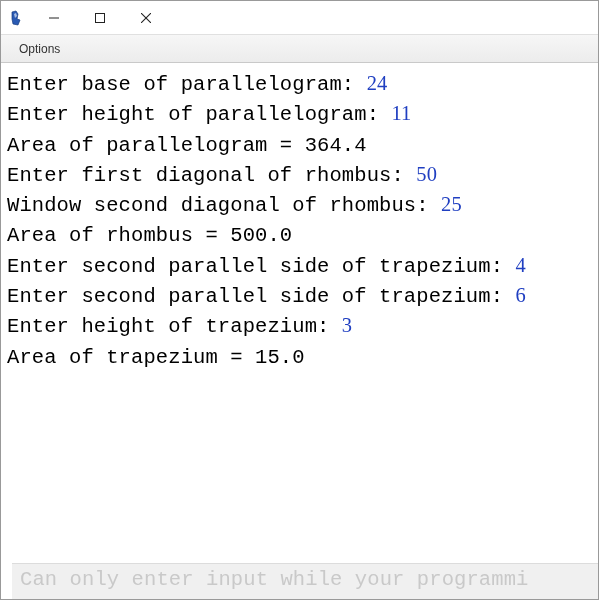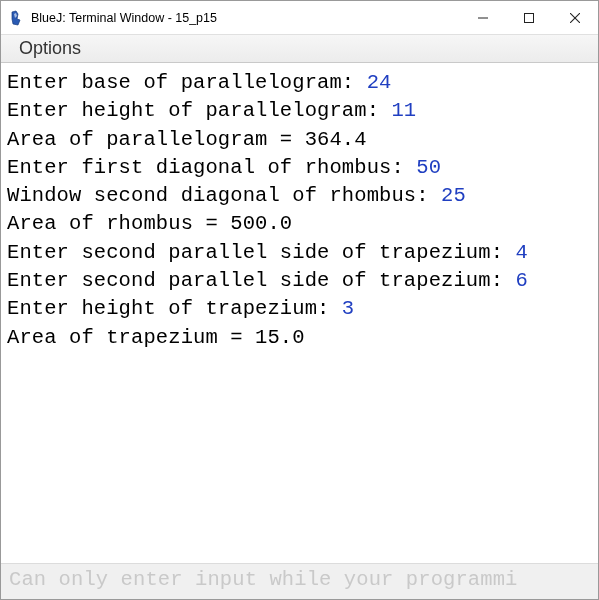--- a/index.html
+++ b/index.html
@@ -48,42 +48,42 @@
     color: #222;
   }
   .winbtn svg { display: block; }
   .menubar {
     height: 28px;
     background: linear-gradient(#f6f6f6, #ececec);
     border-bottom: 1px solid #c9c9c9;
     display: flex;
     align-items: center;
     padding: 0 10px;
-    font-size: 18px;
+    font-size: 12px;
     color: #333;
   }
   .menuitem {
     padding: 2px 8px;
   }
   .terminal {
     padding: 6px 6px 0 6px;
     font-family: "Consolas", "Courier New", monospace;
     font-size: 20.5px;
     line-height: 1.38;
     color: #000;
     letter-spacing: 0.1px;
     white-space: pre;
     overflow: hidden;
     height: calc(100% - 34px - 28px - 38px);
   }
-  .input-val { color: #203fc1; }
+  .input-val { color: #203fc1; font-family: Liberation Serif, serif; }
   .statusbar {
     position: absolute;
     bottom: 1px;
-    left: 1px;
+    left: 12px;
     right: 1px;
     height: 36px;
     background: #f0f0f0;
     border-top: 1px solid #dcdcdc;
     font-family: "Consolas", "Courier New", monospace;
     font-size: 20.5px;
     color: #c9c9c9;
     padding: 4px 6px 0 8px;
     white-space: nowrap;
     overflow: hidden;
@@ -93,21 +93,20 @@
 </head>
 <body>
 
 <div class="titlebar">
   <span class="icon">
     <svg width="16" height="16" viewBox="0 0 16 16">
       <path d="M3 2 L7 1 L9 4 L8 9 L11 10 L9 15 L4 14 L3 9 Z" fill="#2a5ab3" stroke="#163b80" stroke-width="0.7"></path>
       <path d="M5 4 L7 3 L8 6 L6 8 Z" fill="#fff" opacity="0.6"></path>
     </svg>
   </span>
-  <span class="title">BlueJ: Terminal Window - 15_p15</span>
   <div class="winbtns">
     <div class="winbtn">
       <svg width="10" height="10">
           <line x1="0" y1="5" x2="10" y2="5" stroke="#222" stroke-width="1"></line>
         </svg>
     </div>
     <div class="winbtn">
       <svg width="10" height="10">
           <rect x="0.5" y="0.5" width="9" height="9" fill="none" stroke="#222" stroke-width="1"></rect>
         </svg>

